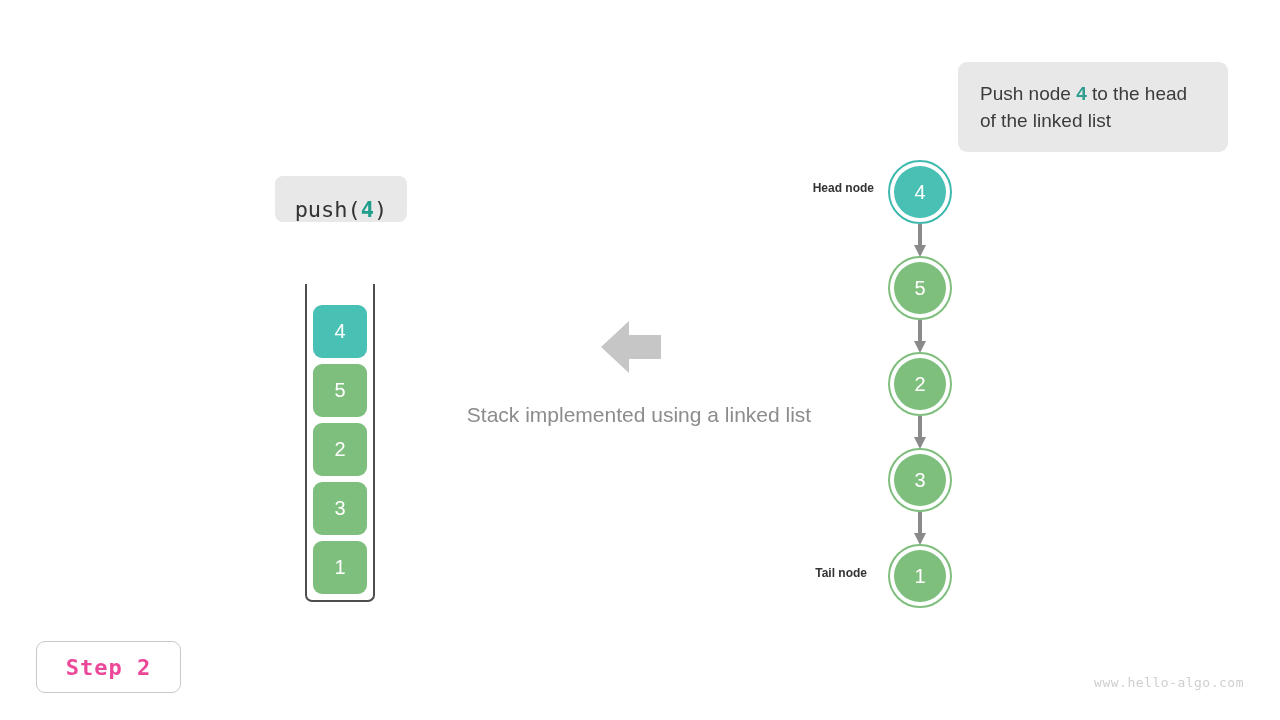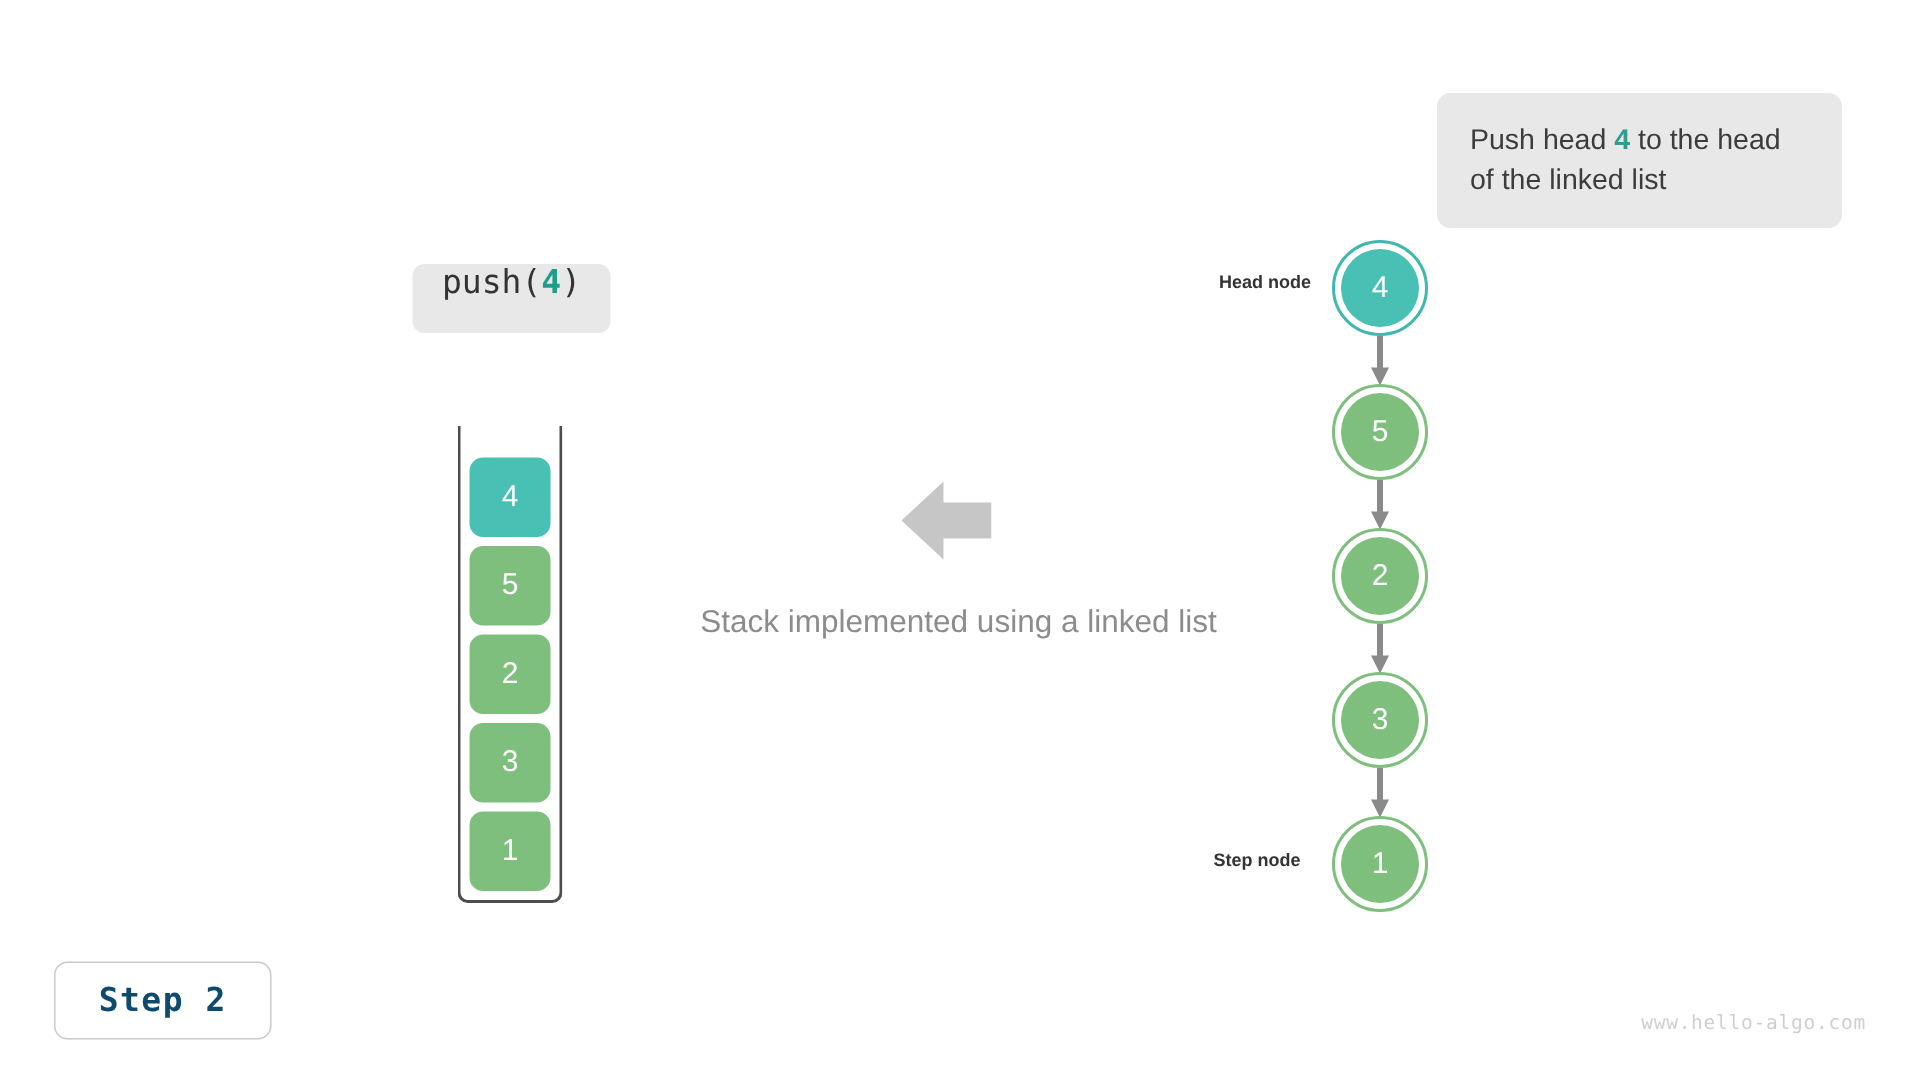--- a/index.html
+++ b/index.html
@@ -40,21 +40,21 @@
   .op-pill {
     position: absolute;
     left: 275px;
     top: 176px;
     width: 132px;
     height: 46px;
     box-sizing: border-box;
     background: #e8e8e8;
     border-radius: 8px;
     display: flex;
-    align-items: flex-start;
+    align-items: flex-end;
     justify-content: center;
     font-family: "DejaVu Sans Mono", "Liberation Mono", monospace;
     font-size: 22px;
     color: #333333;
     letter-spacing: 0px;
   }
   .op-pill .hl { color: #1f9e8c; font-weight: bold; }
 
   
   .stack-wrap {
@@ -176,21 +176,21 @@
     top: 641px;
     width: 145px;
     height: 52px;
     box-sizing: border-box;
     border: 1.5px solid #c9c9c9;
     border-radius: 9px;
     background: #ffffff;
     display: flex;
     align-items: center;
     justify-content: center;
-    color: #0c4a6e;
+    color: #ec4899;
     font-size: 22px;
     font-weight: bold;
     letter-spacing: 1px;
     font-family: "DejaVu Sans Mono", "Liberation Mono", monospace;
   }
 
   
   .watermark {
     position: absolute;
     right: 36px;
@@ -199,21 +199,21 @@
     font-size: 13px;
     letter-spacing: 0.5px;
     font-family: "DejaVu Sans Mono", "Liberation Mono", monospace;
     text-align: center;
   }
 </style>
 </head>
 <body>
 
 <div class="callout">
-  <span>Push head </span><span class="hl">4</span><span> to the head of the linked list</span>
+  <span>Push node </span><span class="hl">4</span><span> to the head of the linked list</span>
 </div>
 
 <div class="op-pill">
   <span>push</span>
     <span>(</span>
     <span class="hl">4</span>
     <span>)</span>
 </div>
 
 <div class="stack-wrap">
@@ -287,17 +287,17 @@
       </div>
   </div>
   <div class="node" style="top:384px">
     <div class="disc">
         <span>1</span>
       </div>
   </div>
 </div>
 
 <div class="side-label head-label">Head node</div>
-<div class="side-label tail-label">Step node</div>
+<div class="side-label tail-label">Tail node</div>
 
 <div class="step-badge">Step 2</div>
 
 <div class="watermark">www.hello-algo.com</div>
 
 </body></html>

